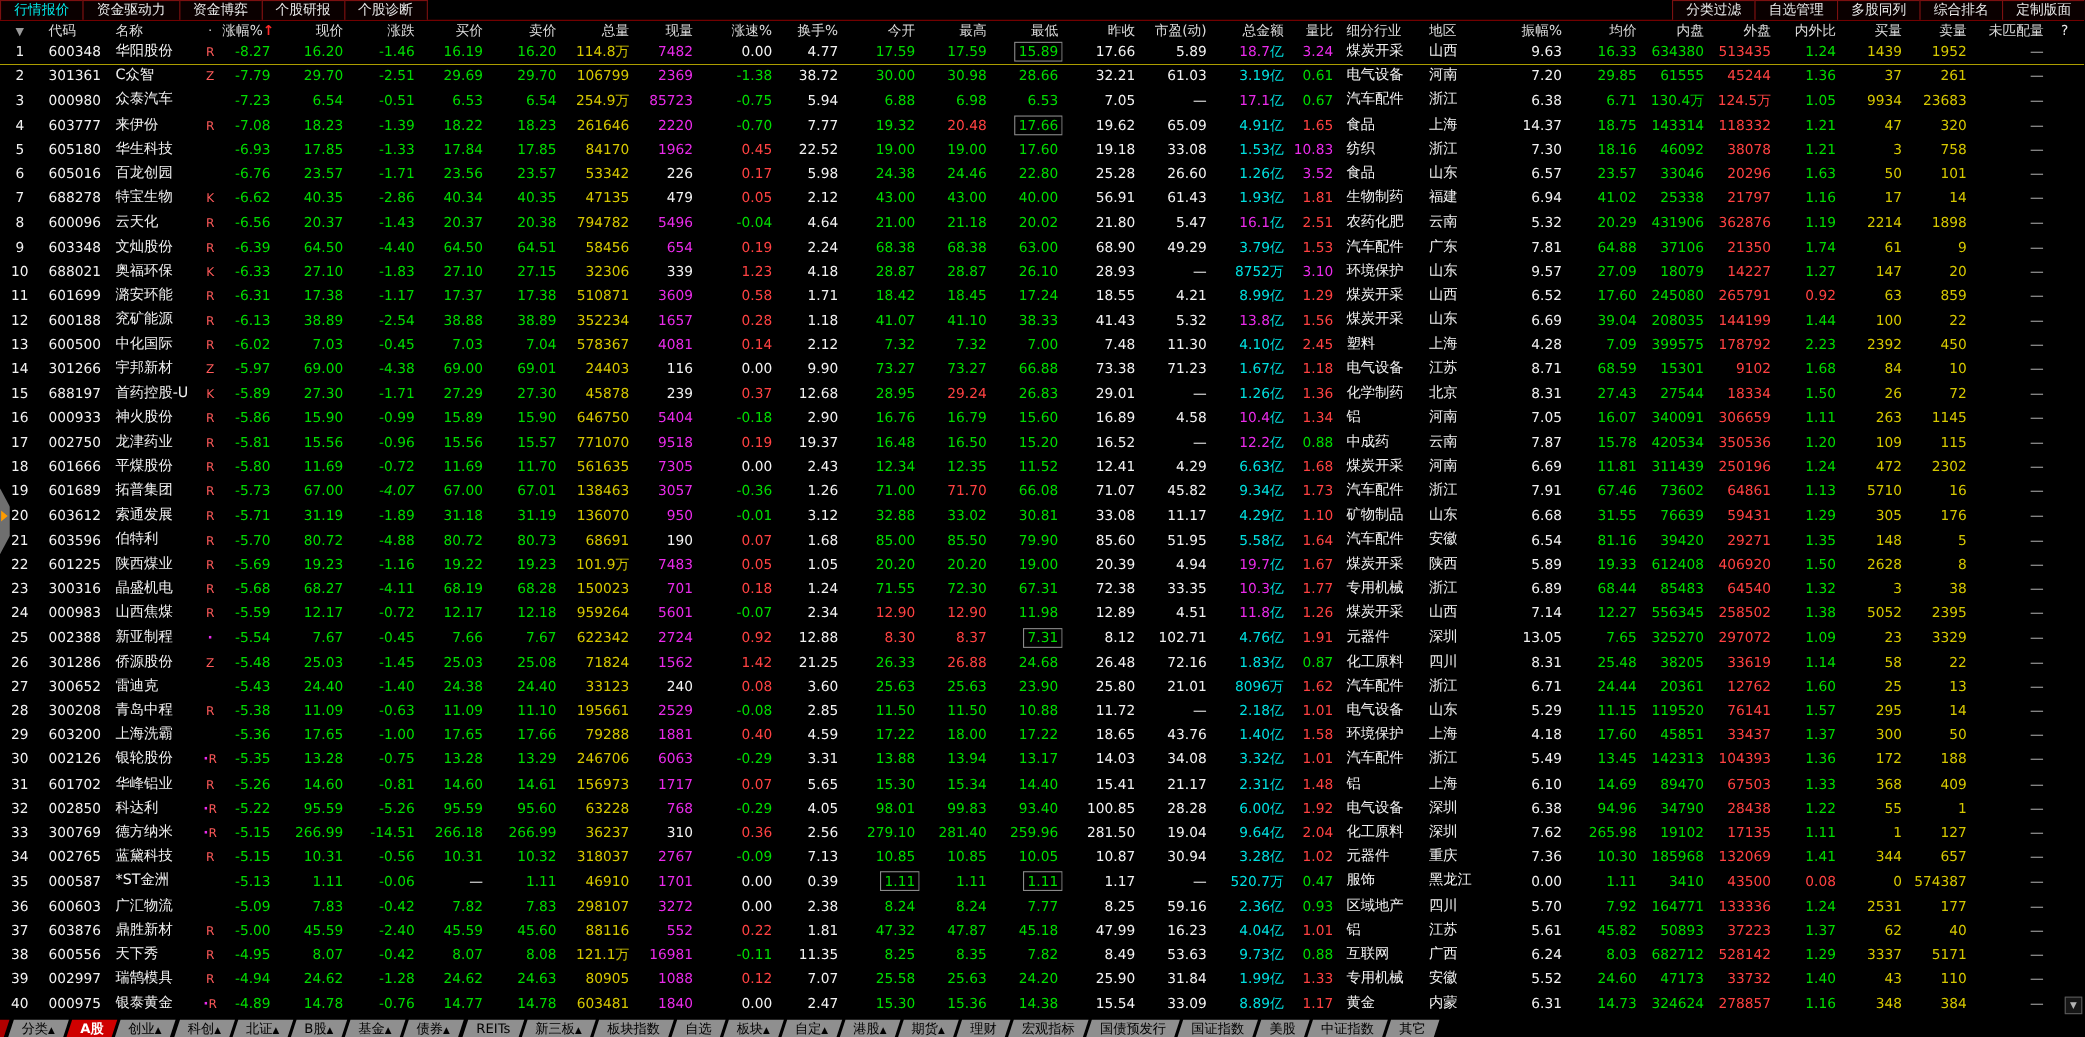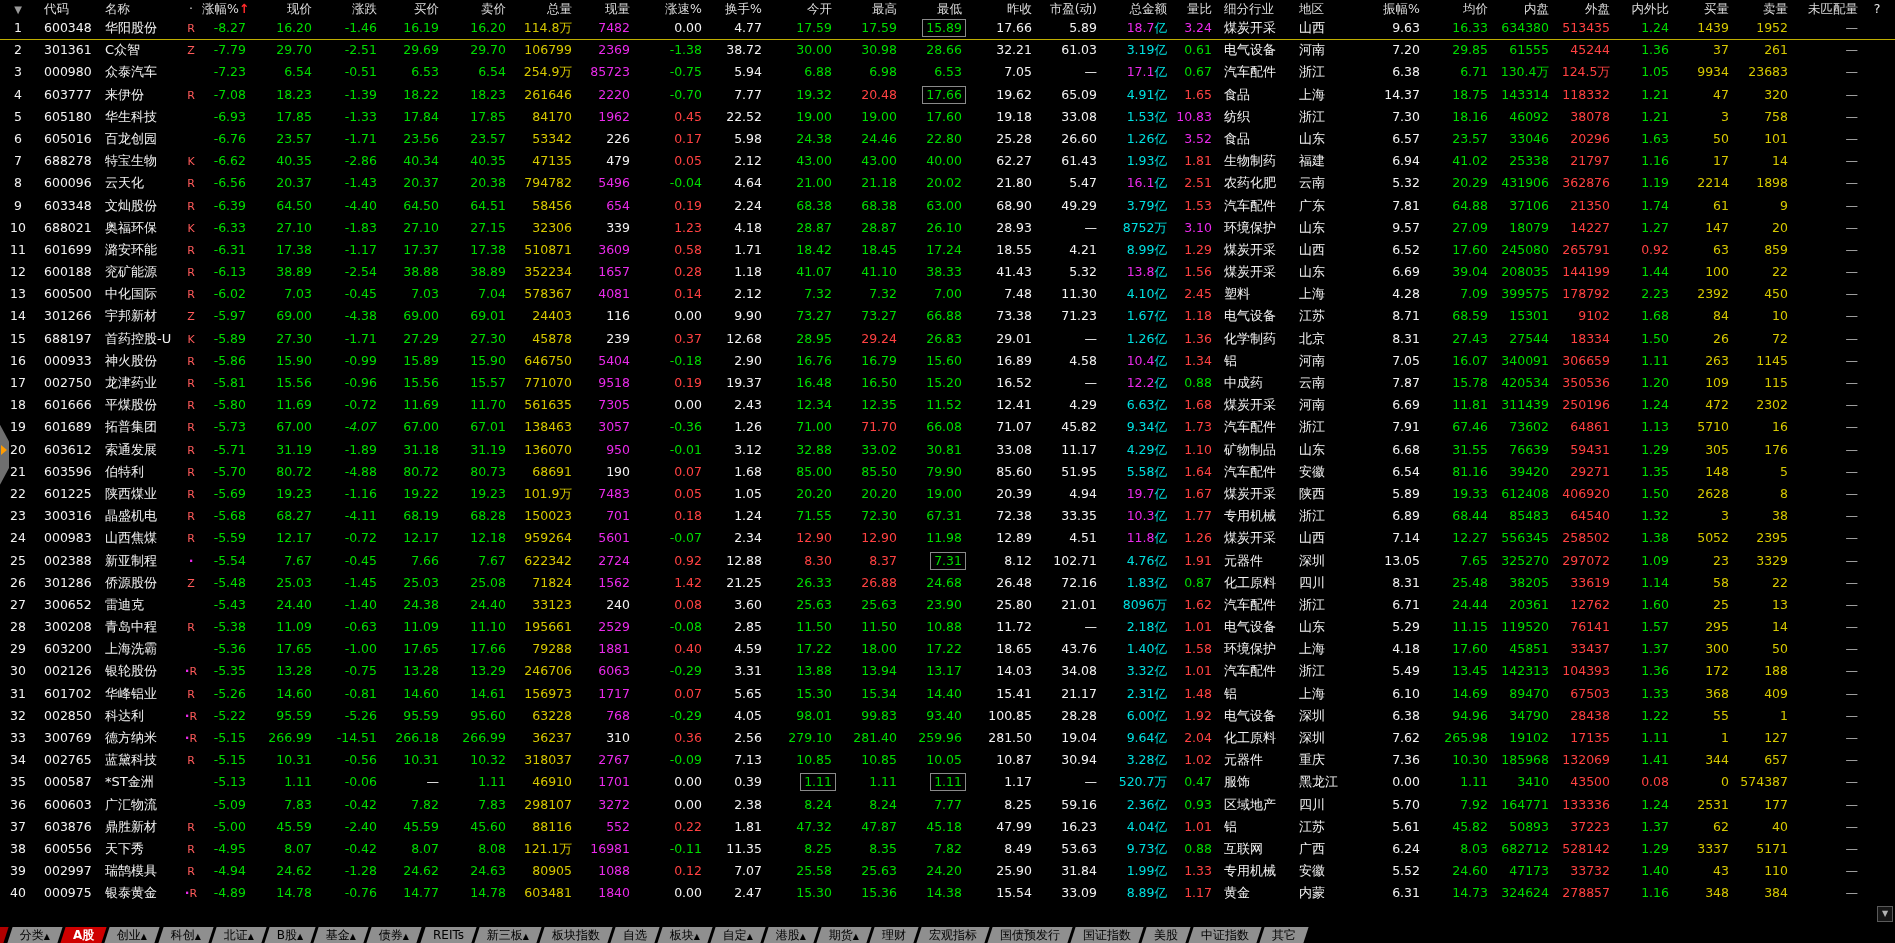--- a/index.html
+++ b/index.html
@@ -49,20 +49,34 @@
         padding:0 10px;margin-right:3px;transform:skewX(-18deg);white-space:nowrap;}
   .btab > span{display:inline-block;transform:skewX(18deg);}
   .btab.active{background:#cf0000;color:#fff;font-weight:bold;}
   .btab .up{font-size:8px;}
   #bar-wedge{width:10px;height:16px;background:#b00000;transform:skewX(-18deg);margin:0 4px 0 -4px;}
 </style>
 </head>
 <body>
 
 <div id="app">
+  <div id="menubar">
+      <div class="menu-item active">行情报价</div>
+      <div class="menu-item">资金驱动力</div>
+      <div class="menu-item">资金博弈</div>
+      <div class="menu-item">个股研报</div>
+      <div class="menu-item">个股诊断</div>
+      <div id="menu-right">
+        <div class="menu-item">分类过滤</div>
+        <div class="menu-item">自选管理</div>
+        <div class="menu-item">多股同列</div>
+        <div class="menu-item">综合排名</div>
+        <div class="menu-item">定制版面</div>
+      </div>
+    </div>
   <div id="colheader">
       <div class="hcell c" style="width: 36px;"><span class="tri-down">▼</span></div>
       <div class="hcell l" style="width: 61px;">代码</div>
       <div class="hcell l" style="width: 83px;">名称</div>
       <div class="hcell c" style="width: 22px;"><span class="hdr-dot">·</span></div>
       <div class="hcell r" style="width: 48px;"><span>涨幅%</span><span class="sort-arrow">↑</span></div>
       <div class="hcell r" style="width: 66px;">现价</div>
       <div class="hcell r" style="width: 65px;">涨跌</div>
       <div class="hcell r" style="width: 62px;">买价</div>
       <div class="hcell r" style="width: 67px;">卖价</div>
@@ -293,21 +307,21 @@
         <div class="cell r" style="width: 65px;"><span class="gn">-2.86</span></div>
         <div class="cell r" style="width: 62px;"><span class="gn">40.34</span></div>
         <div class="cell r" style="width: 67px;"><span class="gn">40.35</span></div>
         <div class="cell r" style="width: 66px;"><span class="yl">47135</span></div>
         <div class="cell r" style="width: 58px;"><span class="wt">479</span></div>
         <div class="cell r" style="width: 72px;"><span class="rd">0.05</span></div>
         <div class="cell r" style="width: 60px;"><span class="wt">2.12</span></div>
         <div class="cell r" style="width: 70px;"><span class="gn">43.00</span></div>
         <div class="cell r" style="width: 65px;"><span class="gn">43.00</span></div>
         <div class="cell r" style="width: 65px;"><span class="gn">40.00</span></div>
-        <div class="cell r" style="width: 70px;"><span class="wt">62.27</span></div>
+        <div class="cell r" style="width: 70px;"><span class="wt">56.91</span></div>
         <div class="cell r" style="width: 65px;"><span class="wt">61.43</span></div>
         <div class="cell r" style="width: 70px;"><span class="cy">1.93</span><span class="cy">亿</span></div>
         <div class="cell r" style="width: 45px;"><span class="rd">1.81</span></div>
         <div class="cell l cjk" style="width: 75px;"><span class="wt">生物制药</span></div>
         <div class="cell l cjk" style="width: 61px;"><span class="wt">福建</span></div>
         <div class="cell r" style="width: 72px;"><span class="wt">6.94</span></div>
         <div class="cell r" style="width: 68px;"><span class="gn">41.02</span></div>
         <div class="cell r" style="width: 61px;"><span class="gn">25338</span></div>
         <div class="cell r" style="width: 61px;"><span class="rd">21797</span></div>
         <div class="cell r" style="width: 59px;"><span class="gn">1.16</span></div>

